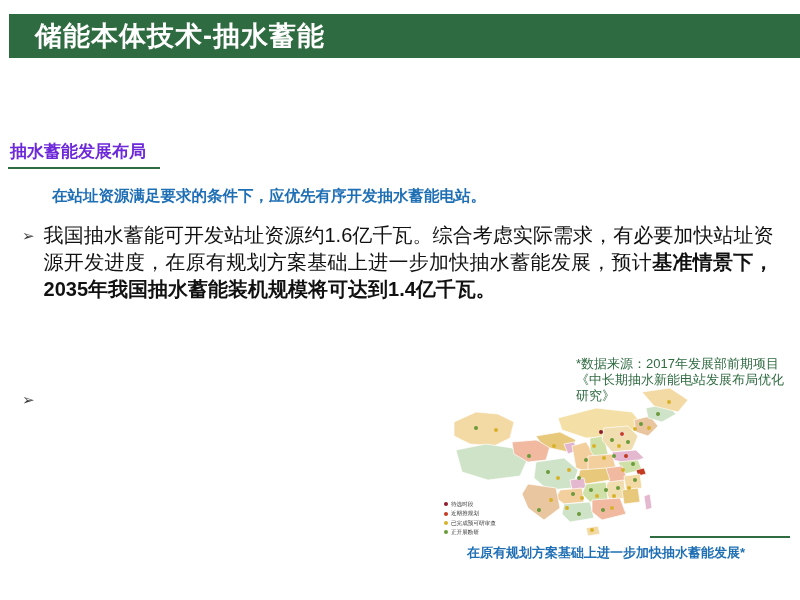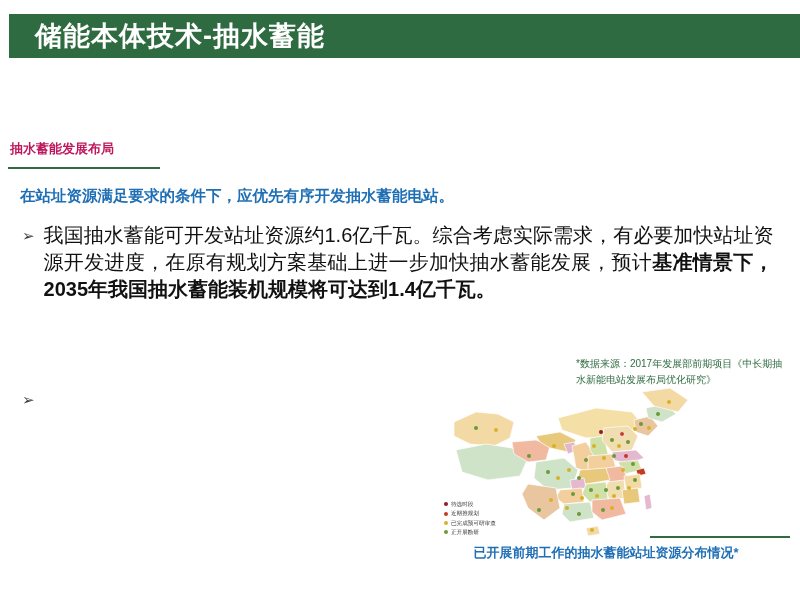--- a/index.html
+++ b/index.html
@@ -38,37 +38,37 @@
     letter-spacing: 1px;
     margin-left: 26px;
     line-height: 1;
     white-space: nowrap;
   }
   
   .section-heading {
     position: absolute;
     left: 10px;
     top: 140px;
-    font-size: 13px;
-    font-weight: bold;
-    color: #be185d;
+    font-size: 17px;
+    font-weight: bold;
+    color: #6d28d9;
     white-space: nowrap;
   }
   .heading-rule {
     position: absolute;
     left: 8px;
     top: 167px;
     width: 152px;
     height: 2px;
     background: #2f6b41;
   }
   
   .lead-line {
     position: absolute;
-    left: 20px;
+    left: 52px;
     top: 186px;
     font-size: 15.5px;
     font-weight: bold;
     color: #1f6fb5;
     white-space: nowrap;
   }
   
   .bullet {
     position: absolute;
     display: flex;
@@ -112,21 +112,21 @@
     left: 422px;
     top: 340px;
     width: 368px;
     height: 230px;
   }
   .source-note {
     position: absolute;
     right: 4px;
     top: 16px;
     width: 210px;
-    font-size: 10px;
+    font-size: 13px;
     line-height: 16px;
     color: #2f6b41;
     text-align: left;
   }
   .map-box {
     position: absolute;
     left: 14px;
     top: 44px;
     width: 272px;
     height: 158px;
@@ -329,16 +329,16 @@
           <span>已完成预可研审查</span>
         </div>
         <div class="lrow">
           <span class="dot" style="background:#6a9a3a"></span>
           <span>正开展勘研</span>
         </div>
       </div>
     </div>
 
     <div class="green-underline"></div>
-    <div class="caption">已开展前期工作的抽水蓄能站址资源分布情况*</div>
+    <div class="caption">在原有规划方案基础上进一步加快抽水蓄能发展*</div>
   </div>
 
 </div>
 
 </body></html>

